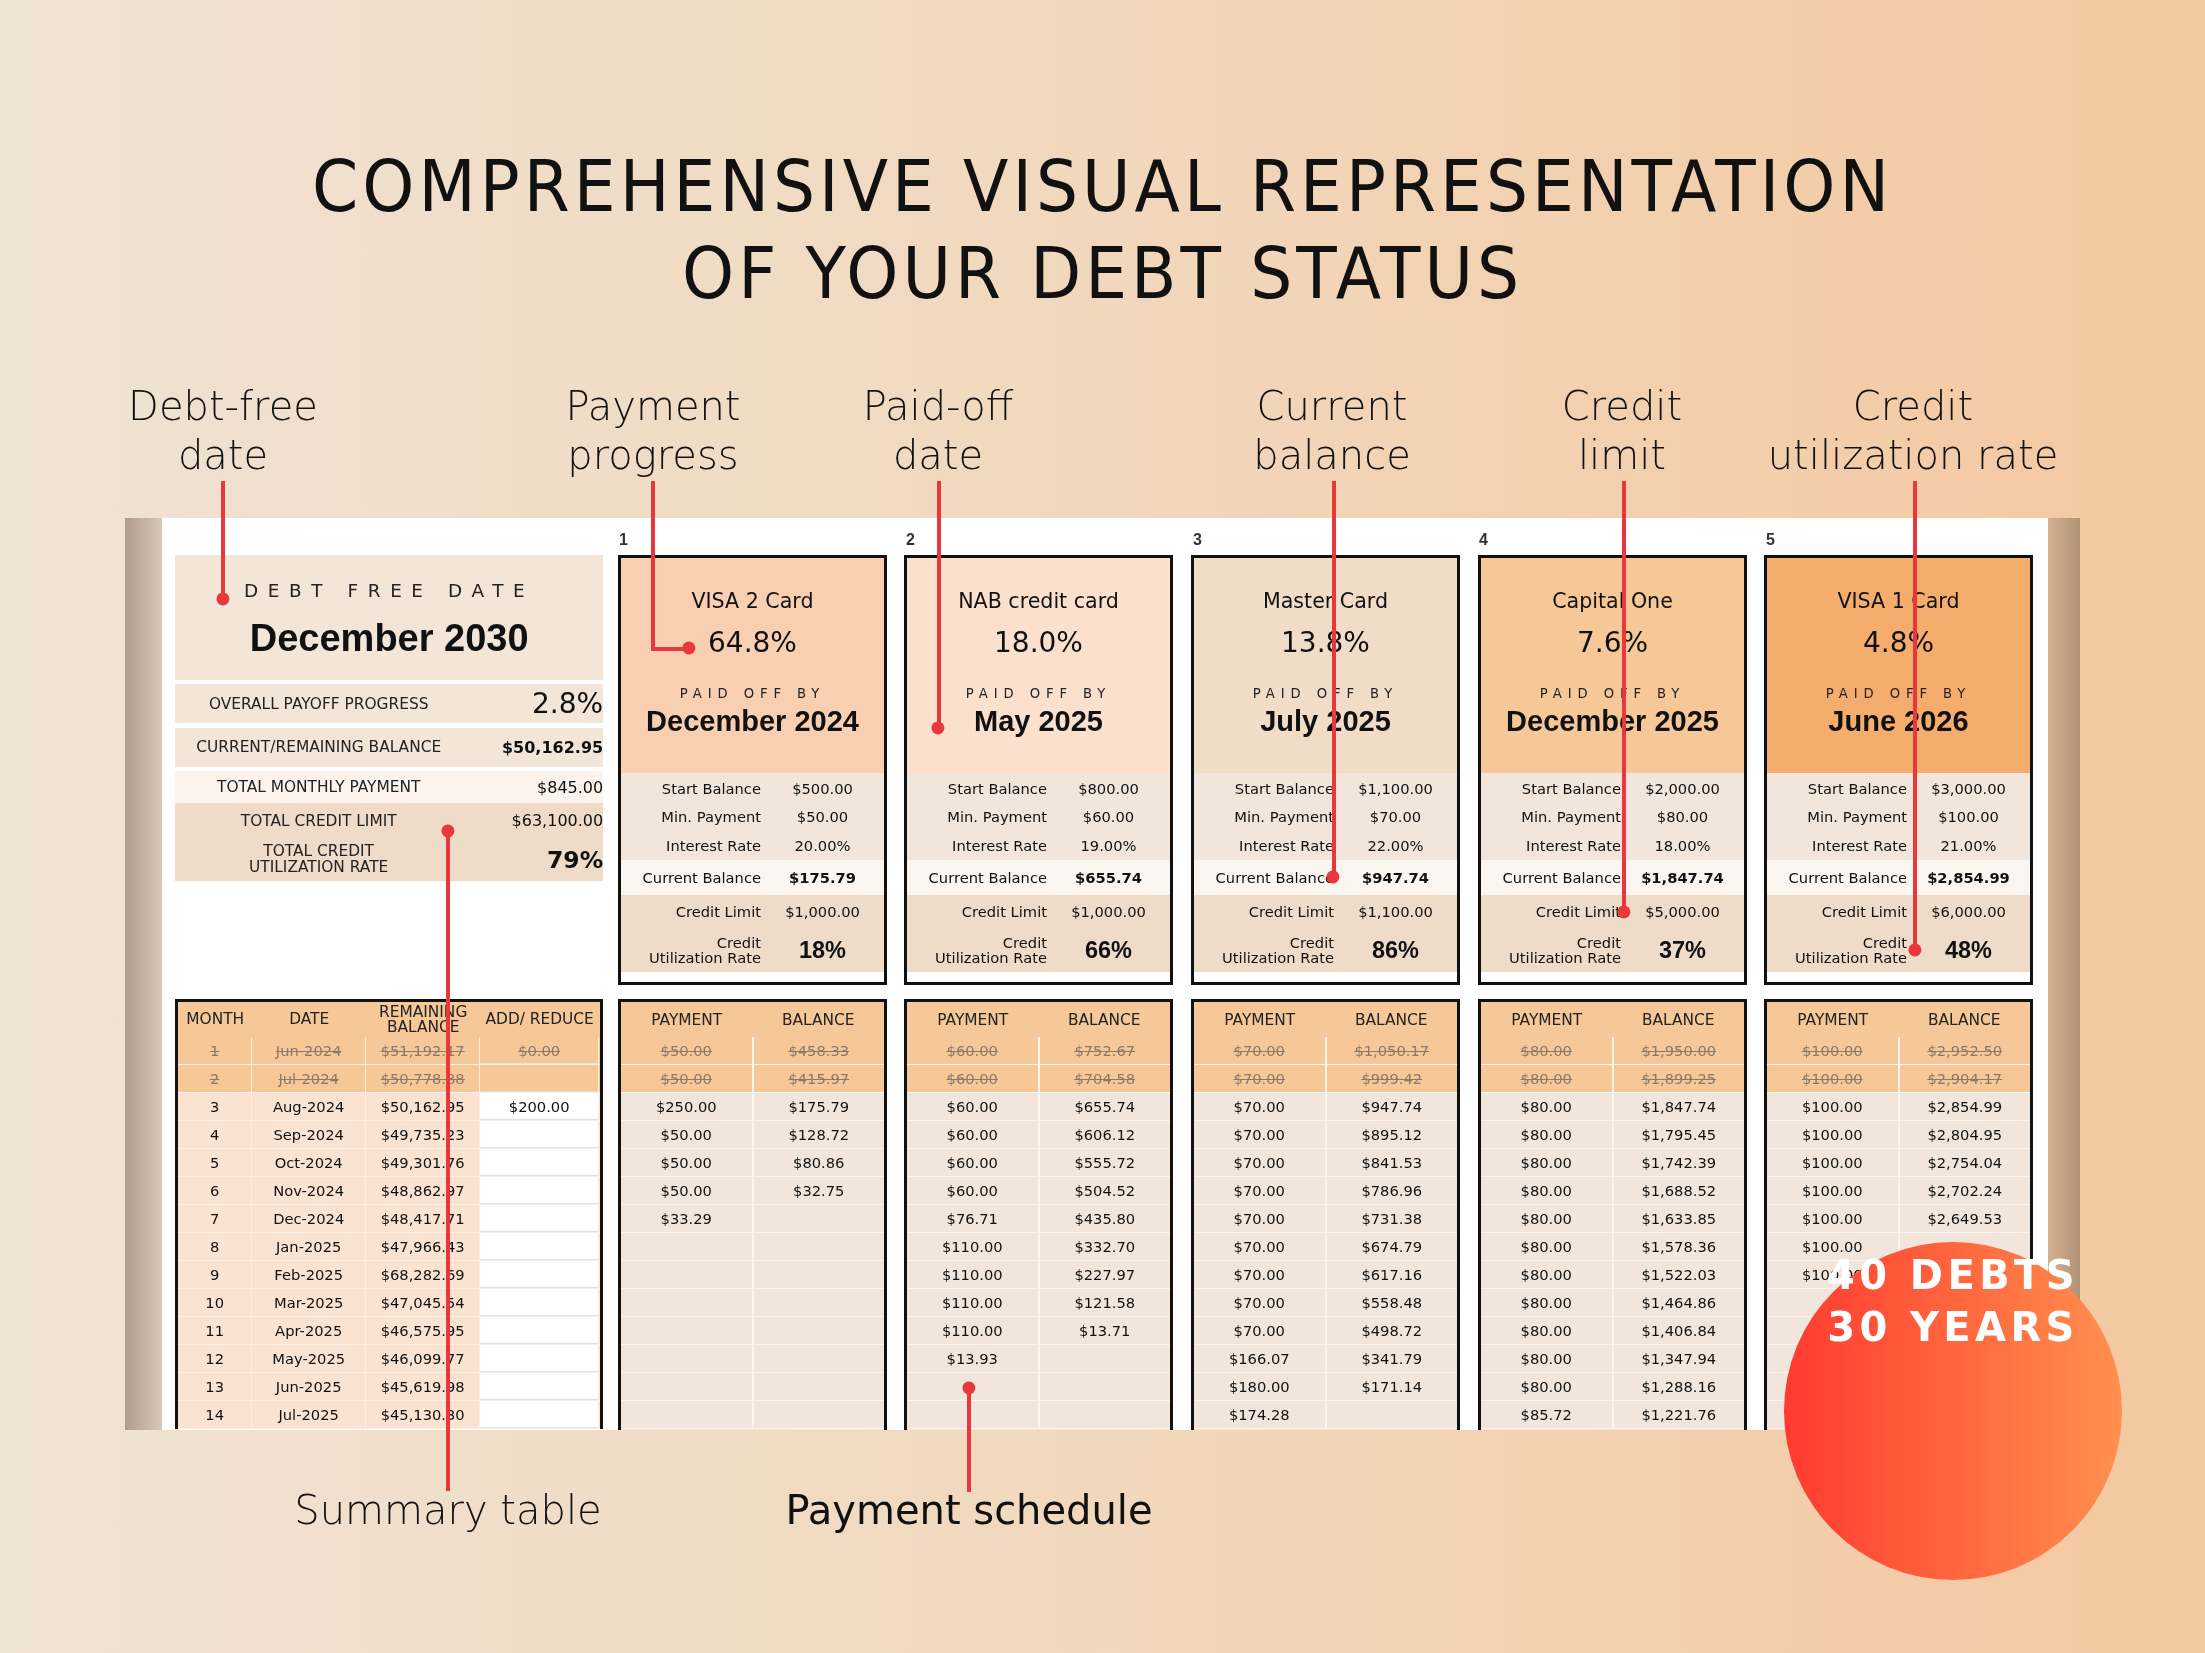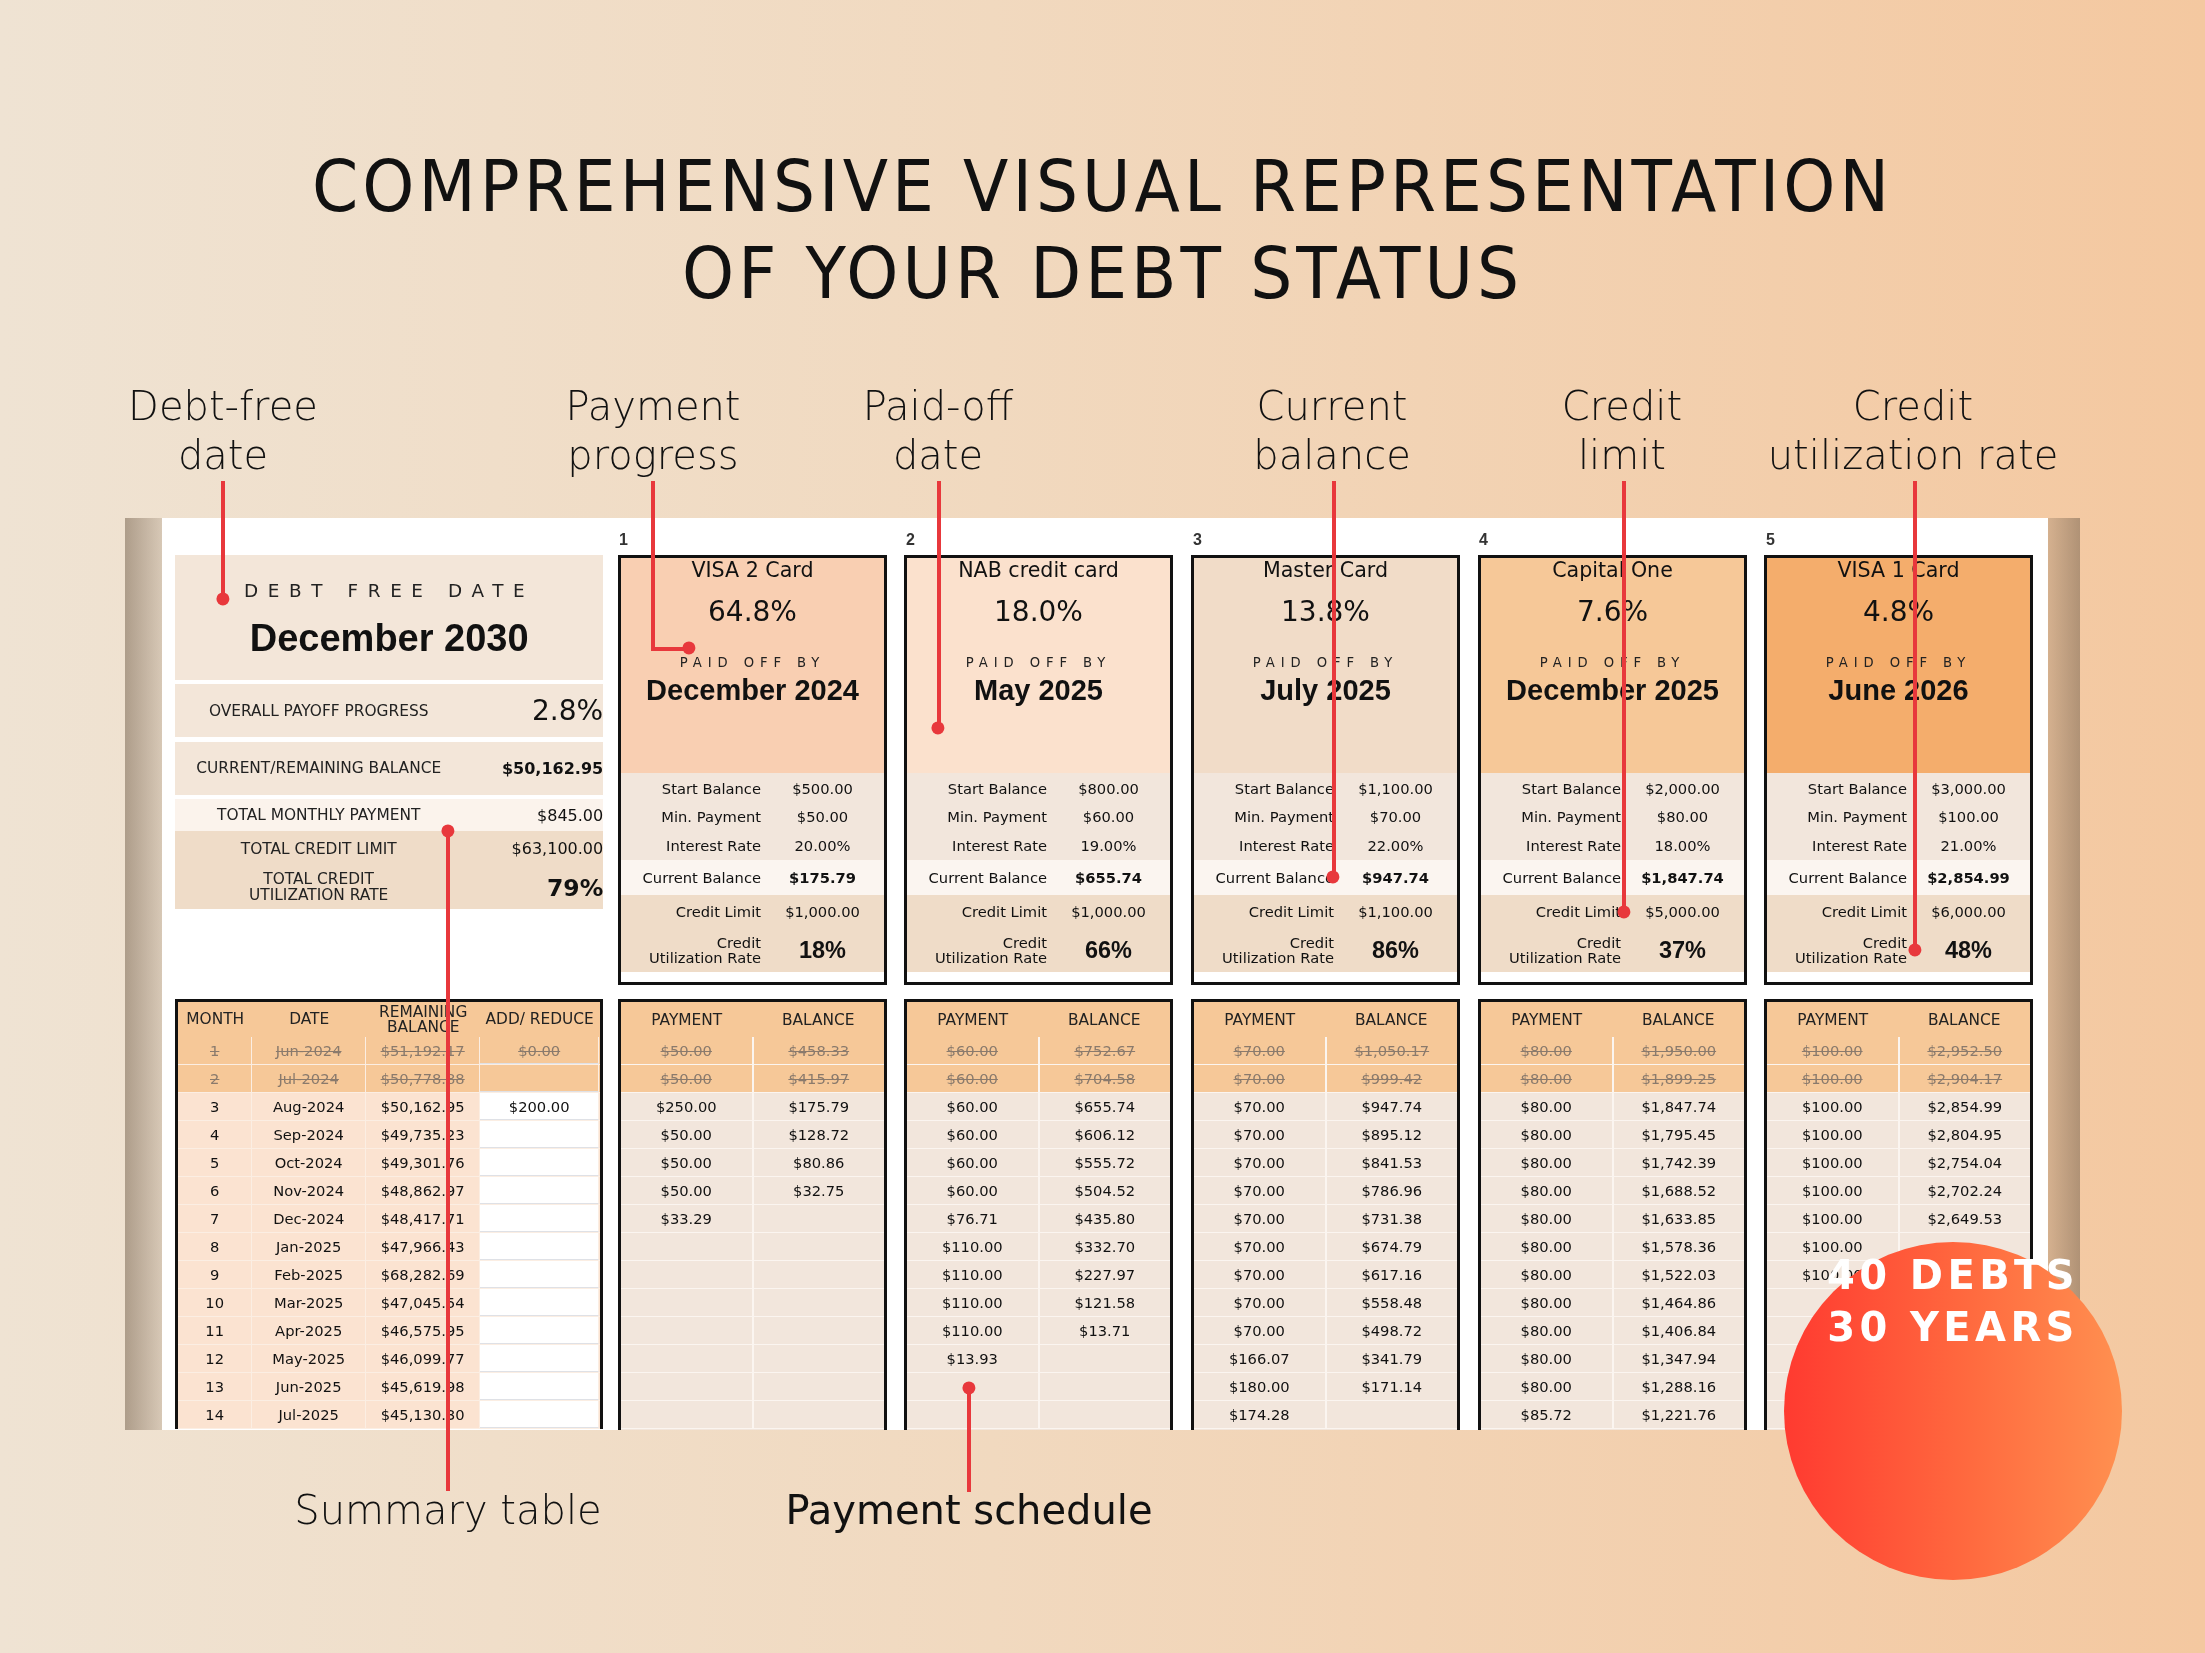--- a/index.html
+++ b/index.html
@@ -37,21 +37,21 @@
     position: absolute; left: 162px; top: 518px; width: 1886px; height: 912px;
     background: #ffffff; overflow: hidden;
   }
 
   
   .summary { position: absolute; left: 13.2px; top: 37px; width: 428px; }
   .sum-block { background: #f3e6d9; margin-bottom: 4.4px; display: flex; align-items: center; }
   .dfd { height: 125px; flex-direction: column; justify-content: center; }
   .dfd-label { font-size: 18.4px; letter-spacing: 9.6px; color: #222; margin-top: 4.4px; }
   .dfd-value { font-family: "Liberation Sans", sans-serif; font-weight: 700; font-size: 38px; margin-top: 16px; }
-  .sum-row { height: 53px; }
+  .sum-row { height: 39px; }
   .sum-row .k { flex: 0 0 287px; text-align: center; font-size: 15.4px; color: #222; }
   .sum-row .v { flex: 1; font-size: 16px; text-align: right; padding-left: 5.9px; }
   .sum-row .v.big { font-size: 28px; }
   .sum-row .v.bold { font-weight: 700; }
   .sum-row.light { background: #fbf3ec; height: 32px; margin-bottom: 0; }
   .sum-row.tan { background: #efdcc8; height: 35px; margin-bottom: 0; }
   .sum-row.tan2 { background: #efdcc8; height: 43px; margin-bottom: 0; }
   .sum-row.plain { height: 56px; margin-bottom: 0; }
 
   
@@ -64,21 +64,21 @@
   .srow.done div { text-decoration: line-through; }
   .srow.active { background: #fbe3d1; }
   .srow .add { background: #fff; border-bottom: 1.5px solid #dfe1e6; }
   .srow.done .add { background: #f6c898; }
   .c-month { width: 74px; } .c-date { width: 114px; } .c-rem { width: 114px; } .c-add { width: 119px; }
 
   
   .col-num { position: absolute; top: 13.2px; font-family: "Liberation Sans", sans-serif; font-weight: 700; font-size: 16px; color: #333; }
   .card { position: absolute; top: 37px; width: 269px; height: 430px; border: 3.7px solid #111; }
   .card-top { height: 215px; text-align: center; }
-  .card-name { font-size: 20.6px; color: #111; }
+  .card-name { padding-top: 31px; font-size: 20.6px; color: #111; }
   .card-pct { font-size: 28px; margin-top: 13.2px; }
   .card-pob { font-size: 13.2px; letter-spacing: 5.9px; margin-top: 26.5px; color: #222; }
   .card-date { font-family: "Liberation Sans", sans-serif; font-weight: 700; font-size: 29px; margin-top: 4.4px; }
   .card-row { display: flex; align-items: center; font-size: 14.7px; }
   .card-row .k { flex: 0 0 140px; text-align: right; }
   .card-row .v { flex: 1; text-align: center; }
   .r-info { background: #f2e6dc; height: 29px; }
   .r-cur { background: #fbf5f0; height: 35px; }
   .r-cur .v { font-weight: 700; }
   .r-lim { background: #efdcc8; height: 33px; }

